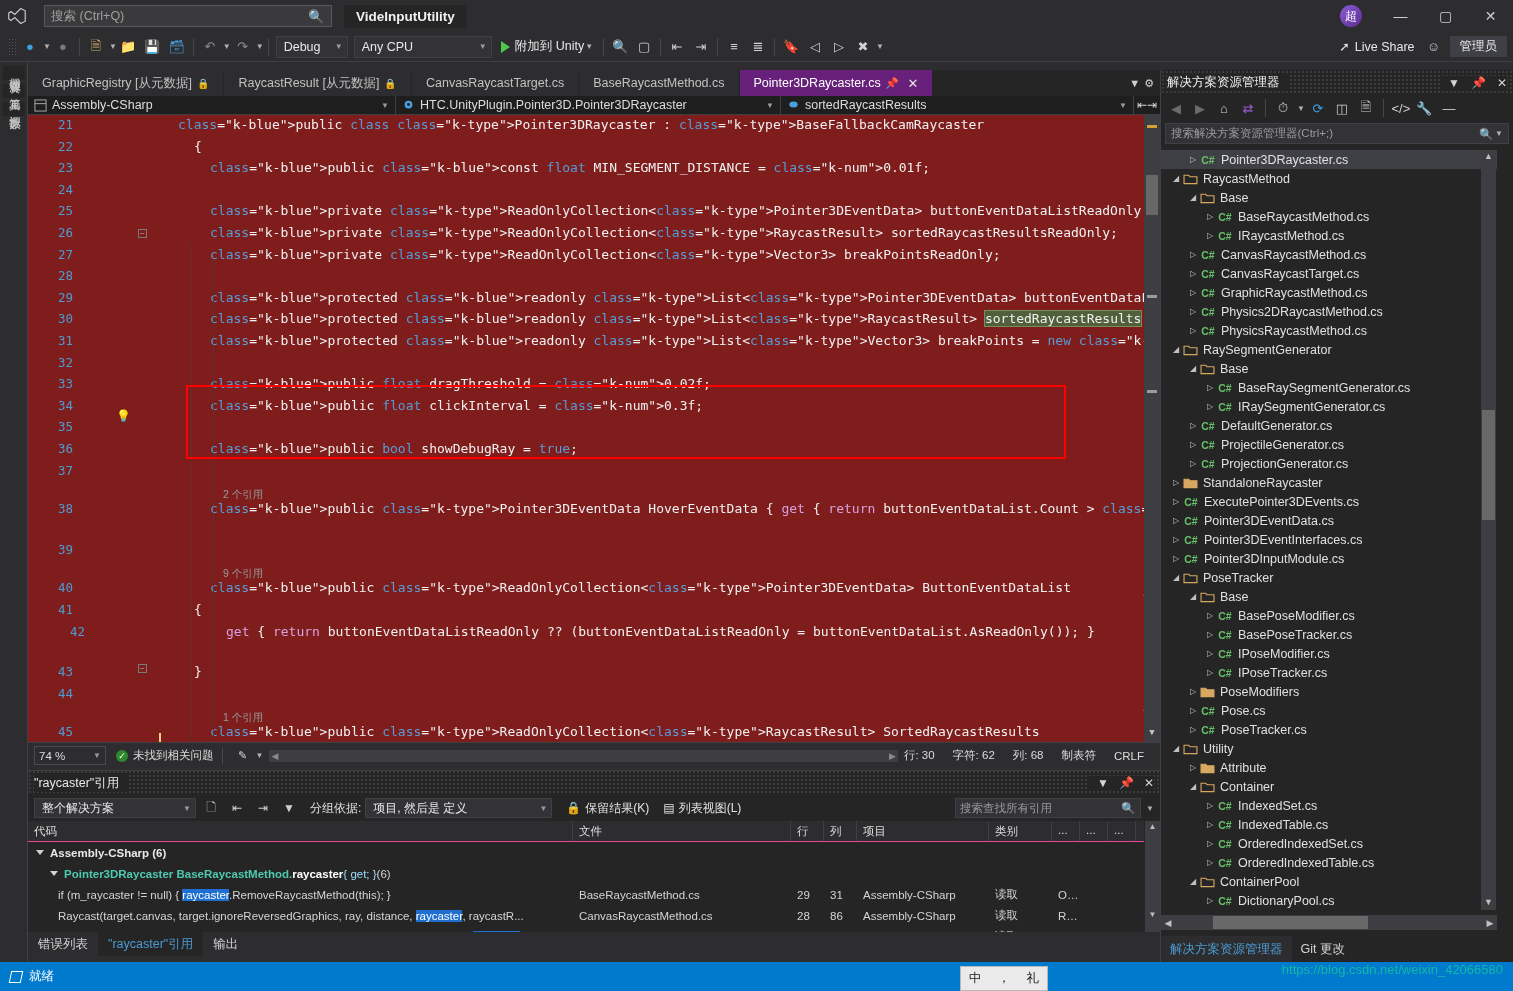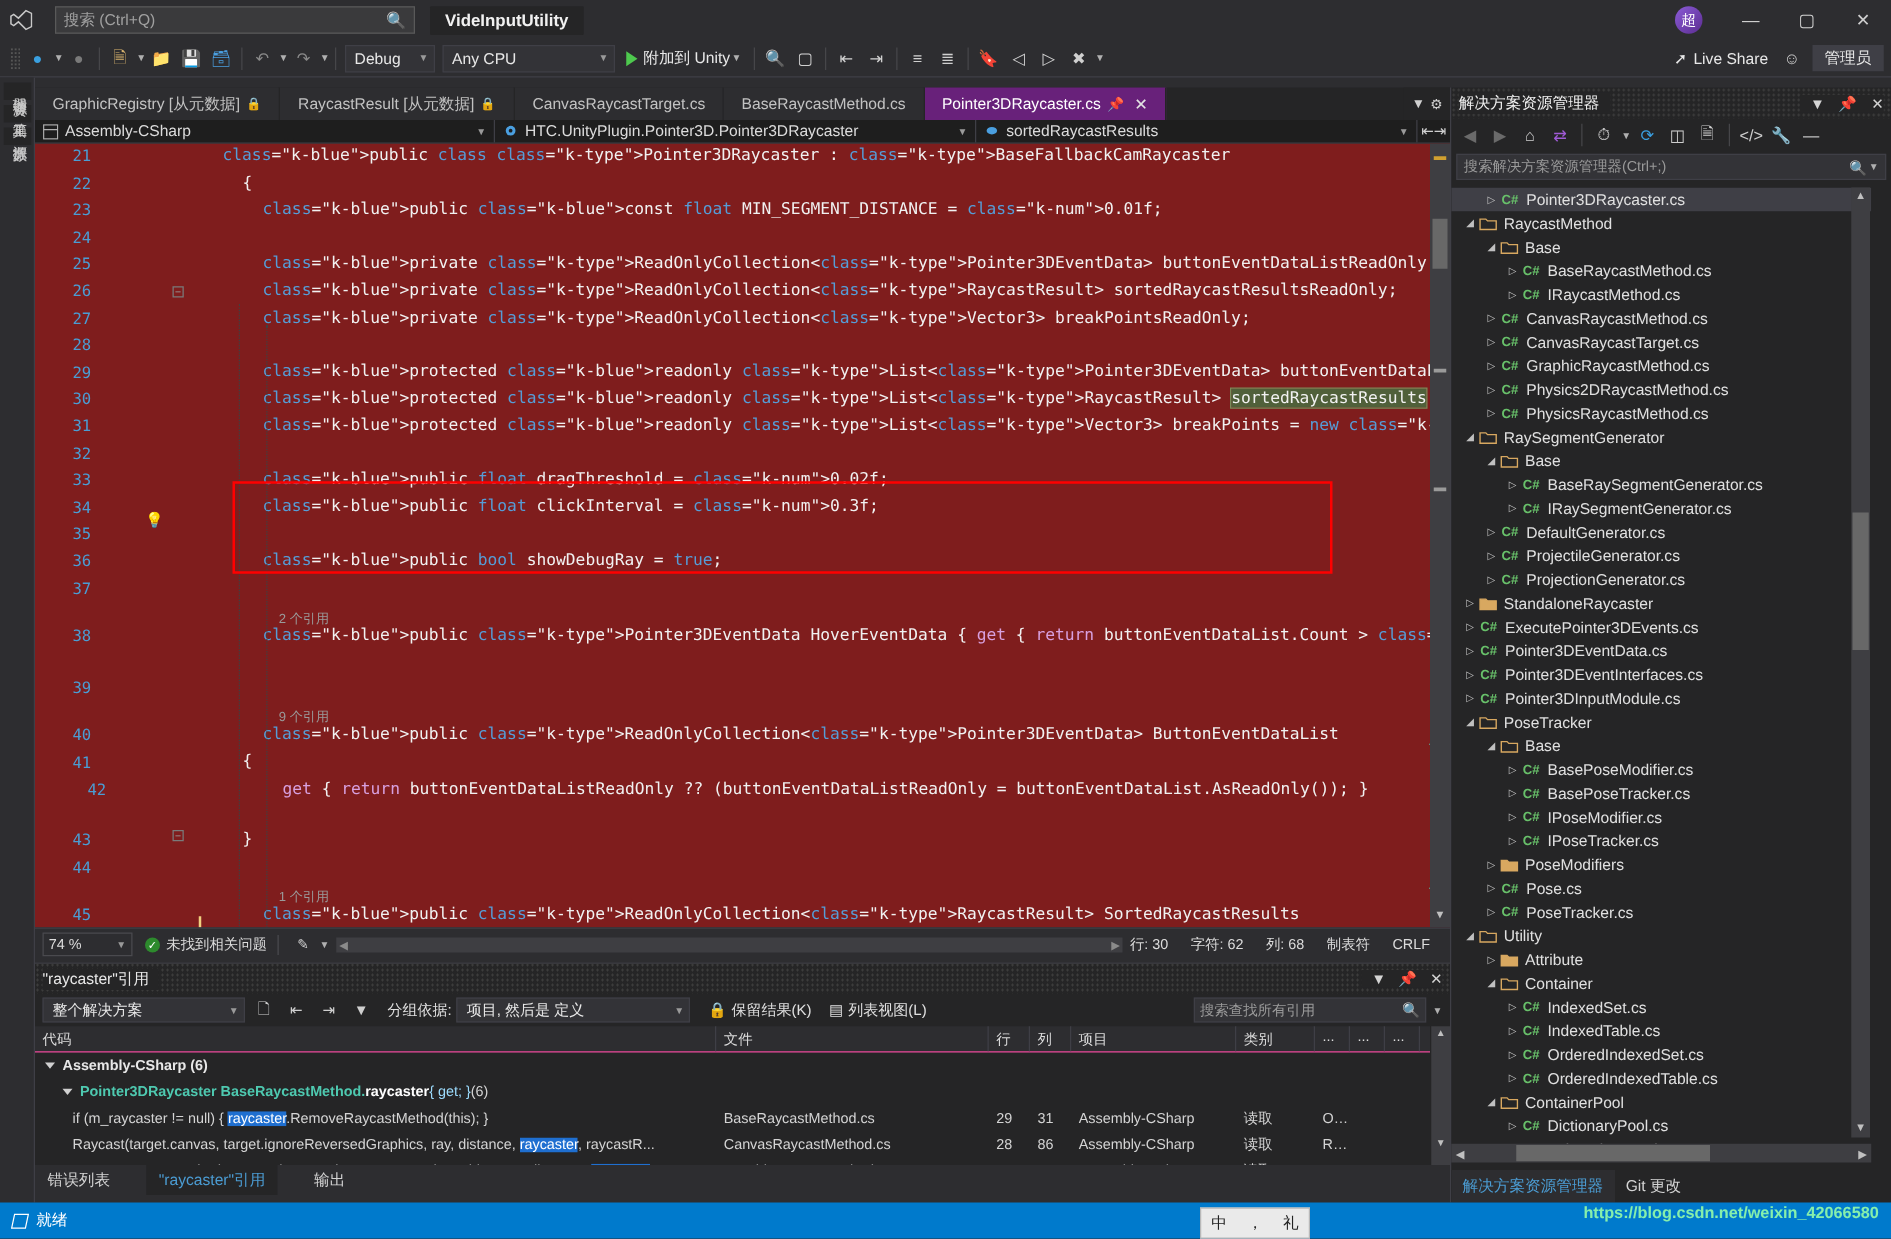--- a/index.html
+++ b/index.html
@@ -216,21 +216,21 @@
   .tri-s { width: 0; height: 0; border-left: 4px solid transparent;
     border-right: 4px solid transparent; border-top: 5px solid #d0d0d0; margin-right: 6px; }
   .sel-word { background: #1f6fd0; color: #ffffff; }
   .c-w { width: 545px; } .c-f { width: 218px; } .c-l { width: 33px; }
   .c-c { width: 33px; } .c-p { width: 132px; } .c-t { width: 63px; }
   .c-x { width: 28px; }
 
   
   .bottomtabs {
     position: absolute; left: 28px; top: 932px; width: 1132px; height: 24px;
-    background: #2d2d30; display: flex; align-items: stretch; font-size: 12.5px; gap: 19px;
+    background: #2d2d30; display: flex; align-items: stretch; font-size: 12.5px;
   }
   .btab { padding: 0 10px; display: flex; align-items: center; color: #d4d4d4; }
   .btab.active { background: #252526; color: #4b9cd3; }
 
   
   .solexp {
     position: absolute; left: 1160px; top: 70px; width: 353px; height: 892px;
     background: #252526; border-left: 1px solid #3f3f46;
   }
   .se-title { height: 25px; display: flex; align-items: center; padding: 0 6px;
@@ -272,21 +272,21 @@
     position: absolute; left: 0; top: 962px; width: 1513px; height: 29px;
     background: #007acc; display: flex; align-items: center; color: #ffffff;
     font-size: 12.5px; padding: 0 10px;
   }
   .sb-left { display: flex; align-items: center; gap: 7px; }
   .sb-icon { width: 12px; height: 12px; border: 1.6px solid #fff; transform: skewX(-12deg); }
 
   .ime-bar { position: absolute; left: 960px; top: 966px; width: 88px; height: 25px;
     background: #eaeaea; border: 1px solid #b8b8b8; display: flex; align-items: center;
     justify-content: space-around; color: #222; font-size: 12.5px; }
-  .wm-url { position: absolute; right: 10px; top: 962px; color: #86efac; font-size: 13px; font-weight: bold; }
+  .wm-url { position: absolute; right: 10px; top: 962px; color: #14b8a6; font-size: 13px; }
 </style>
 </head>
 <body>
 
 <div id="app">
 
   <div class="titlebar">
     <div class="vs-logo">
       <svg viewBox="0 0 24 24">
           <path d="M17 2 L23 5 L23 19 L17 22 L9 14 L4 18 L1 16 L1 8 L4 6 L9 10 Z" fill="none" stroke="#c8c8c8" stroke-width="1.6"></path>

